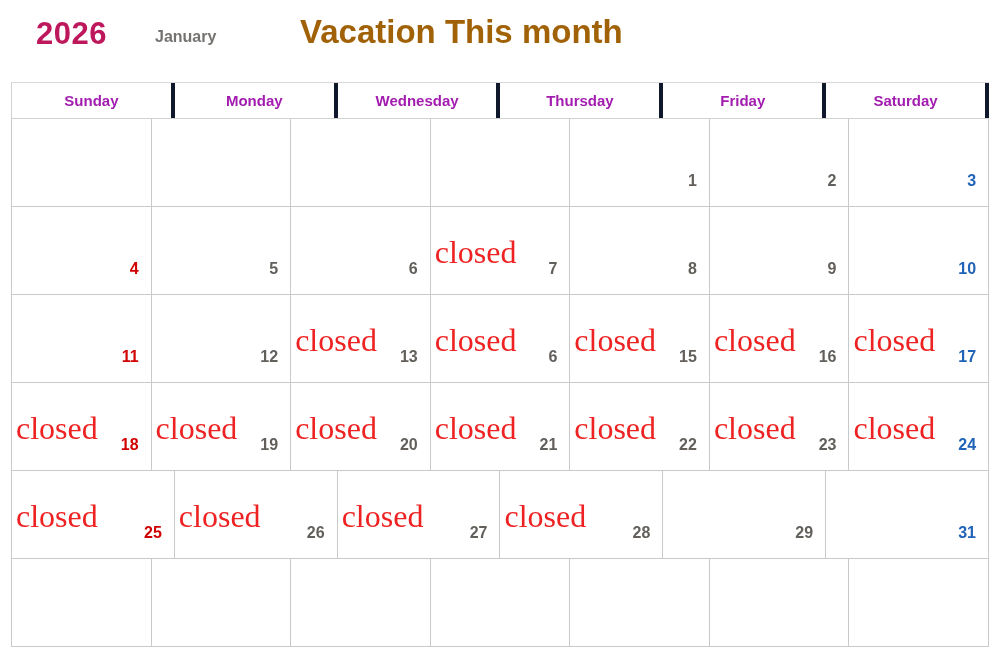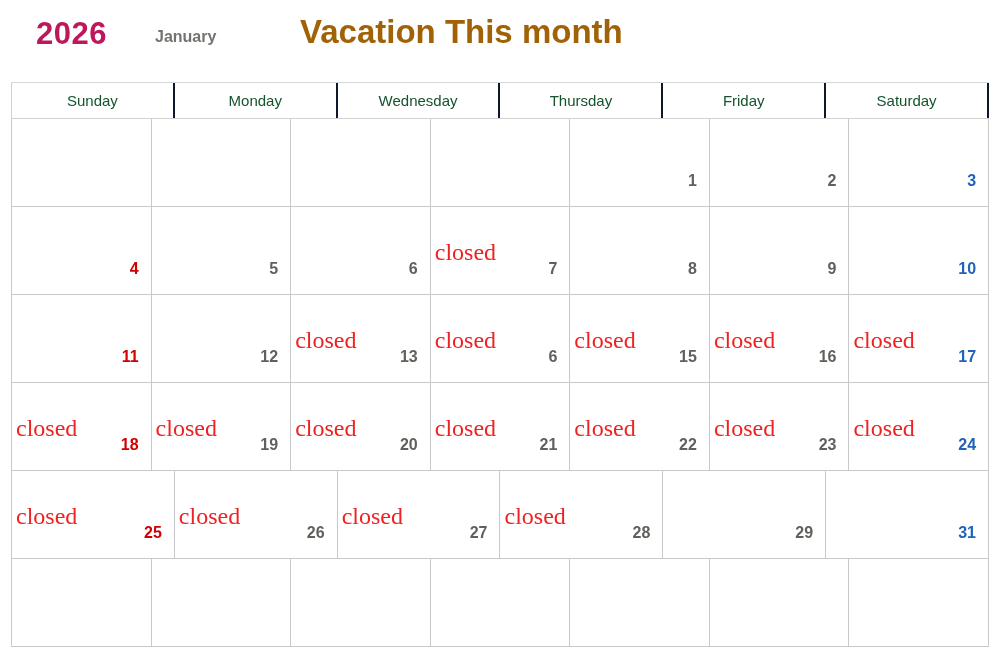--- a/index.html
+++ b/index.html
@@ -68,23 +68,23 @@
     border-bottom: 1px solid #d2d2d2;
     box-sizing: border-box;
   }
   .weekday-cell {
     flex: 1 1 0;
     height: 100%;
     display: flex;
     align-items: center;
     justify-content: center;
     font-size: 15px;
-    font-weight: normal;
-    color: #14532d;
-    border-right: 2px solid #0f172a;
+    font-weight: bold;
+    color: #a21caf;
+    border-right: 4px solid #0f172a;
     box-sizing: border-box;
   }
   .weekday-cell:first-child {
     border-left: 1px solid #d2d2d2;
   }
 
   .week-row {
     display: flex;
     width: 978px;
     height: 88px;
@@ -114,21 +114,21 @@
     color: #d00000;
   }
   .day-number.saturday {
     color: #2163b8;
   }
   .event-label {
     position: absolute;
     left: 4px;
     bottom: 29px;
     font-family: "Liberation Serif", serif;
-    font-size: 24px;
+    font-size: 32px;
     color: #ee2222;
     line-height: 26px;
     white-space: nowrap;
   }
   .empty-row .day-cell {
     background: #ffffff;
   }
 </style>
 </head>
 <body>

